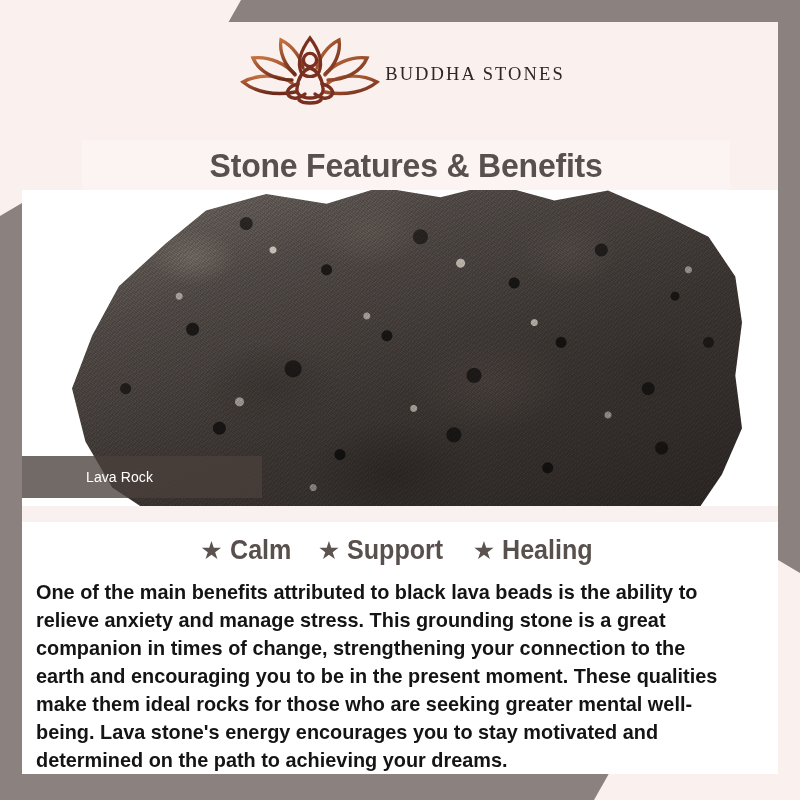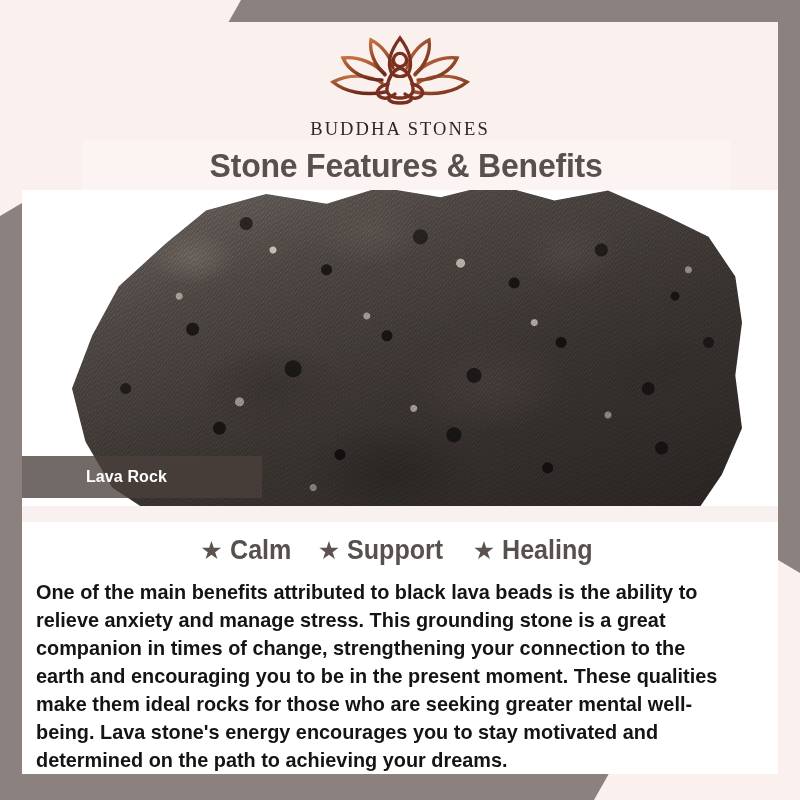--- a/index.html
+++ b/index.html
@@ -42,21 +42,21 @@
 
   
   #header {
     position:absolute; left:0; top:0; width:100%; height:168px;
     background:#faf0ee;
     display:flex; flex-direction:column; align-items:center;
   }
 
   #logo-block {
     margin-top:8px;
-    display:flex; flex-direction:column; align-items:center;
+    display:flex; align-items:center;
   }
   #logo-mark { width:150px; height:84px; display:block; }
   #brand-name {
     margin-top:5px;
     font-family:"Liberation Serif", serif;
     font-size:18.5px; letter-spacing:2.1px;
     color:#2e2623; font-weight:400;
   }
 
   #title-plate {
@@ -158,21 +158,21 @@
   }
 
   
   #caption-bar {
     position:absolute; left:0; bottom:8px; width:240px; height:42px;
     background:rgba(74,64,60,.78);
     display:flex; align-items:center;
   }
   #caption-text {
     margin-left:64px; color:#ffffff;
-    font-size:16px; font-weight:700; letter-spacing:.1px;
+    font-size:14px; font-weight:400; letter-spacing:.1px;
     white-space:nowrap;
   }
 
   
   #photo-sep {
     position:absolute; left:0; top:484px; width:100%; height:16px;
     background:#f8f1ef;
   }
 
   

